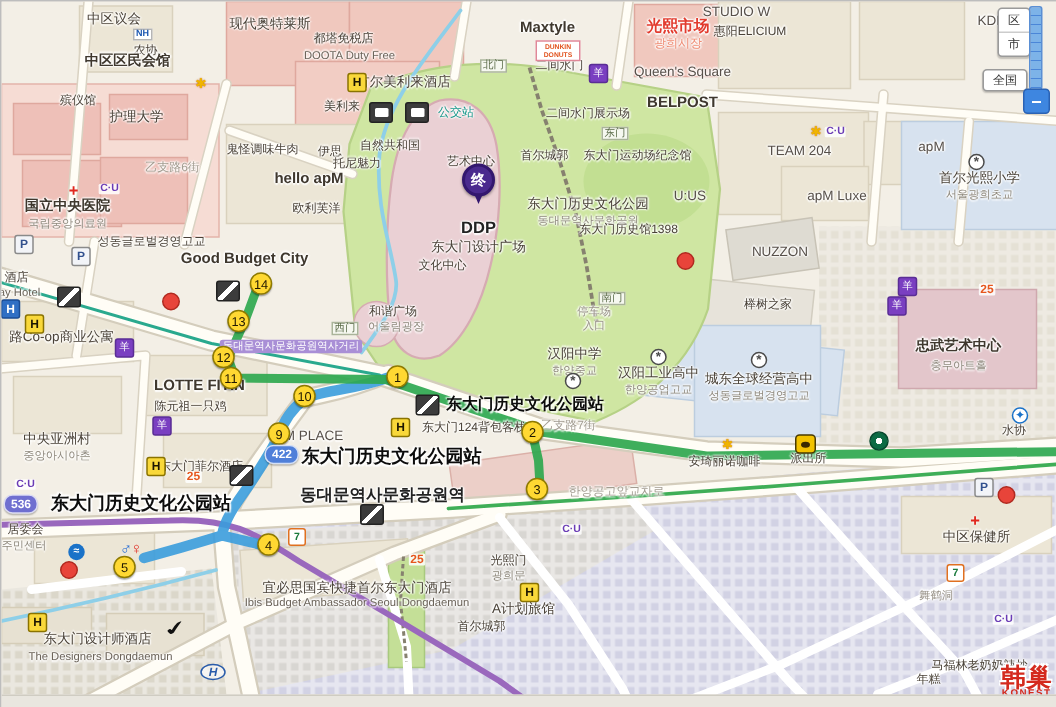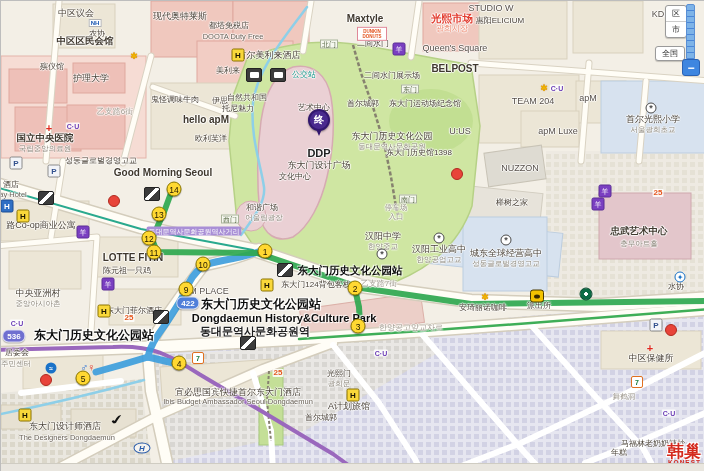--- a/index.html
+++ b/index.html
@@ -205,43 +205,42 @@
       <div class="lbl en-s" style="left: 232px; top: 36px; position: absolute;">DOOTA Duty Free</div>
       <div class="lbl poi" style="left: 268px; top: 54px; position: absolute;">首尔美利来酒店</div>
       <div class="lbl poi-s" style="left: 227px; top: 70px; position: absolute;">美利来</div>
       <div class="lbl poi-s" style="left: 51px; top: 66px; position: absolute;">殡仪馆</div>
       <div class="lbl poi" style="left: 90px; top: 77px; position: absolute;">护理大学</div>
       <div class="lbl poi-b" style="left: 44px; top: 137px; position: absolute;">国立中央医院</div>
       <div class="lbl kr" style="left: 44px; top: 148px; position: absolute;">국립중앙의료원</div>
       <div class="lbl road" style="left: 114px; top: 111px; position: absolute;">乙支路6街</div>
       <div class="lbl poi-s" style="left: 174px; top: 99px; position: absolute;">鬼怪调味牛肉</div>
       <div class="lbl poi-s" style="left: 219px; top: 100px; position: absolute;">伊思</div>
-      <div class="lbl poi-s" style="left: 246px; top: 97px; position: absolute; font-family: Liberation Mono, monospace;">自然共和国</div>
+      <div class="lbl poi-s" style="left: 259px; top: 97px; position: absolute; font-family: Liberation Mono, monospace;">自然共和国</div>
       <div class="lbl poi-s" style="left: 237px; top: 108px; position: absolute;">托尼魅力</div>
       <div class="lbl en-b" style="left: 205px; top: 119px; position: absolute;">hello apM</div>
       <div class="lbl poi-s" style="left: 210px; top: 138px; position: absolute;">欧利芙洋</div>
       <div class="lbl poi-s" style="left: 100px; top: 160px; position: absolute;">성동글로벌경영고교</div>
-      <div class="lbl en-b" style="left: 162px; top: 172px; position: absolute;">Good Morning Seoul</div>
+      <div class="lbl en-b" style="left: 162px; top: 172px; position: absolute;">Good Budget City</div>
       <div class="lbl poi-s" style="left: 10px; top: 184px; position: absolute;">酒店</div>
       <div class="lbl en-s" style="left: 12px; top: 194px; position: absolute;">ay Hotel</div>
       <div class="lbl poi" style="left: 40px; top: 224px; position: absolute;">路Co-op商业公寓</div>
       <div class="lbl en-b" style="left: 132px; top: 257px; position: absolute;">LOTTE FITIN</div>
       <div class="lbl poi-s" style="left: 126px; top: 270px; position: absolute;">陈元祖一只鸡</div>
       <div class="lbl poi" style="left: 37px; top: 292px; position: absolute;">中央亚洲村</div>
       <div class="lbl kr" style="left: 37px; top: 303px; position: absolute;">중앙아시아촌</div>
       <div class="lbl poi-s" style="left: 133px; top: 310px; position: absolute;">东大门菲尔酒店</div>
       <div class="lbl st-lg" style="left: 93px; top: 334px; position: absolute;">东大门历史文化公园站</div>
       <div class="lbl poi-s" style="left: 16px; top: 352px; position: absolute;">居委会</div>
       <div class="lbl kr" style="left: 15px; top: 363px; position: absolute;">주민센터</div>
       <div class="lbl poi" style="left: 64px; top: 425px; position: absolute;">东大门设计师酒店</div>
       <div class="lbl en-s" style="left: 66px; top: 437px; position: absolute;">The Designers Dongdaemun</div>
       <div class="lbl poi" style="left: 237px; top: 391px; position: absolute;">宜必思国宾快捷首尔东大门酒店</div>
       <div class="lbl en-s" style="left: 237px; top: 401px; position: absolute;">Ibis Budget Ambassador Seoul Dongdaemun</div>
       <div class="lbl st-lg" style="left: 260px; top: 303px; position: absolute;">东大门历史文化公园站</div>
-      <div class="lbl st-en" style="left: 283px; top: 317px; position: absolute;">Dongdaemun History&amp;Culture Park</div>
       <div class="lbl st-kr" style="left: 254px; top: 330px; position: absolute;">동대문역사문화공원역</div>
       <div class="lbl poi-s" style="left: 338px; top: 373px; position: absolute;">光熙门</div>
       <div class="lbl kr" style="left: 338px; top: 383px; position: absolute;">광희문</div>
       <div class="lbl poi-s" style="left: 320px; top: 417px; position: absolute;">首尔城郭</div>
       <div class="lbl poi" style="left: 348px; top: 405px; position: absolute;">A计划旅馆</div>
       <div class="lbl red" style="left: 451px; top: 17px; position: absolute;">光熙市场</div>
       <div class="lbl red-kr" style="left: 451px; top: 28px; position: absolute;">광희시장</div>
       <div class="lbl en" style="left: 454px; top: 47px; position: absolute;">Queen's Square</div>
       <div class="lbl en-b" style="left: 454px; top: 68px; position: absolute;">BELPOST</div>
       <div class="lbl en-b" style="left: 364px; top: 18px; position: absolute;">Maxtyle</div>
@@ -278,21 +277,21 @@
       <div class="lbl poi-s" style="left: 315px; top: 284px; position: absolute;">东大门124背包客栈</div>
       <div class="lbl en" style="left: 203px; top: 290px; position: absolute;">apM PLACE</div>
       <div class="lbl en" style="left: 519px; top: 167px; position: absolute;">NUZZON</div>
       <div class="lbl poi-s" style="left: 511px; top: 202px; position: absolute;">榉树之家</div>
       <div class="lbl poi-b" style="left: 638px; top: 230px; position: absolute;">忠武艺术中心</div>
       <div class="lbl kr" style="left: 638px; top: 243px; position: absolute;">충무아트홀</div>
       <div class="lbl poi-s" style="left: 538px; top: 305px; position: absolute;">派出所</div>
       <div class="lbl poi-s" style="left: 482px; top: 307px; position: absolute;">安琦丽诺咖啡</div>
       <div class="lbl poi-s" style="left: 675px; top: 286px; position: absolute;">水协</div>
       <div class="lbl en" style="left: 532px; top: 100px; position: absolute;">TEAM 204</div>
-      <div class="lbl en" style="left: 587px; top: 97px; position: absolute;">apM</div>
+      <div class="lbl en" style="left: 620px; top: 97px; position: absolute;">apM</div>
       <div class="lbl en" style="left: 557px; top: 130px; position: absolute;">apM Luxe</div>
       <div class="lbl poi" style="left: 652px; top: 118px; position: absolute;">首尔光熙小学</div>
       <div class="lbl kr" style="left: 652px; top: 129px; position: absolute;">서울광희초교</div>
       <div class="lbl en" style="left: 490px; top: 7px; position: absolute;">STUDIO W</div>
       <div class="lbl poi-s" style="left: 499px; top: 20px; position: absolute;">惠阳ELICIUM</div>
       <div class="lbl en" style="left: 660px; top: 13px; position: absolute;">KDB</div>
       <div class="lbl poi" style="left: 650px; top: 357px; position: absolute;">中区保健所</div>
       <div class="lbl gray" style="left: 623px; top: 396px; position: absolute;">舞鹤洞</div>
       <div class="lbl poi-s" style="left: 652px; top: 443px; position: absolute;">马福林老奶奶辣炒</div>
       <div class="lbl poi-s" style="left: 618px; top: 452px; position: absolute;">年糕</div>

